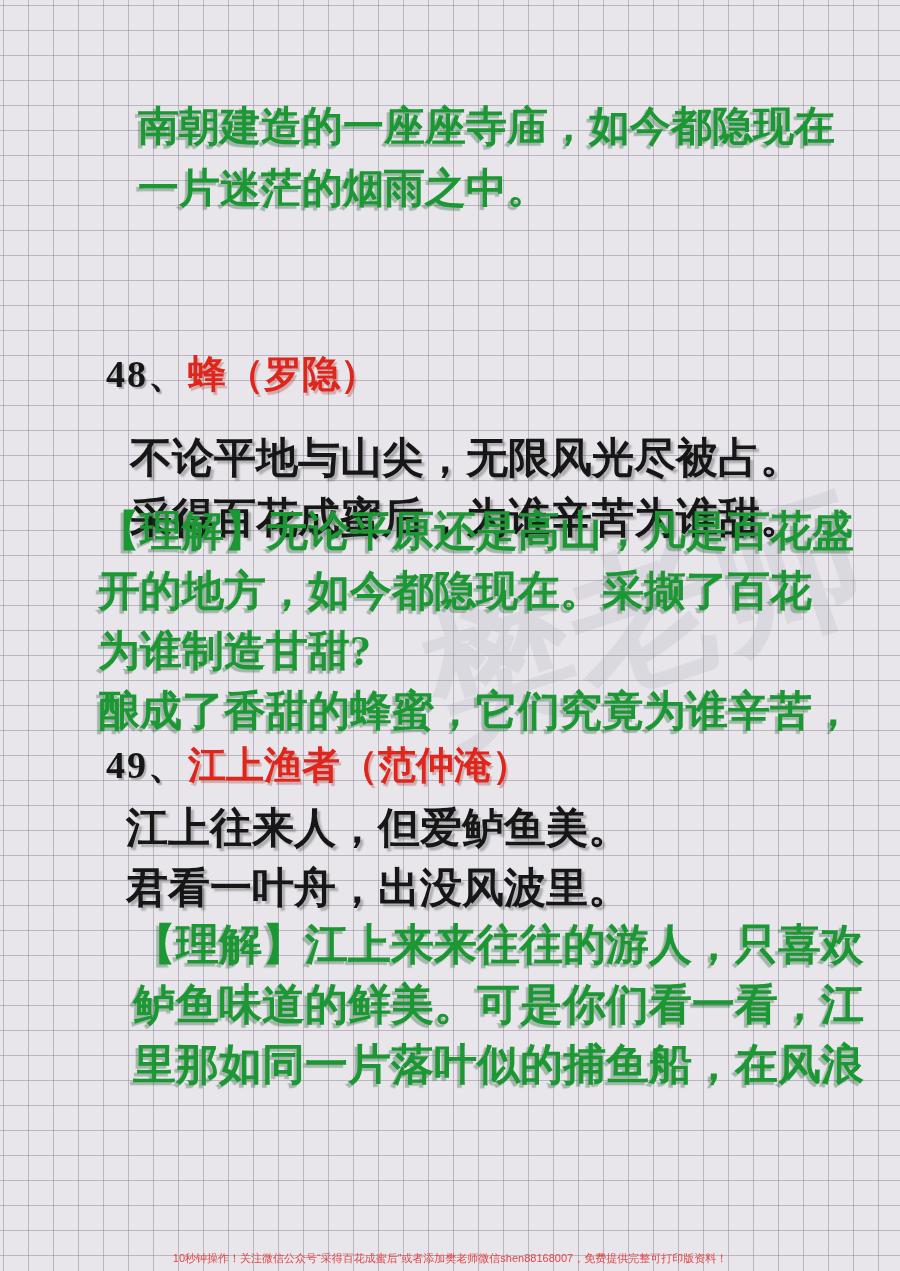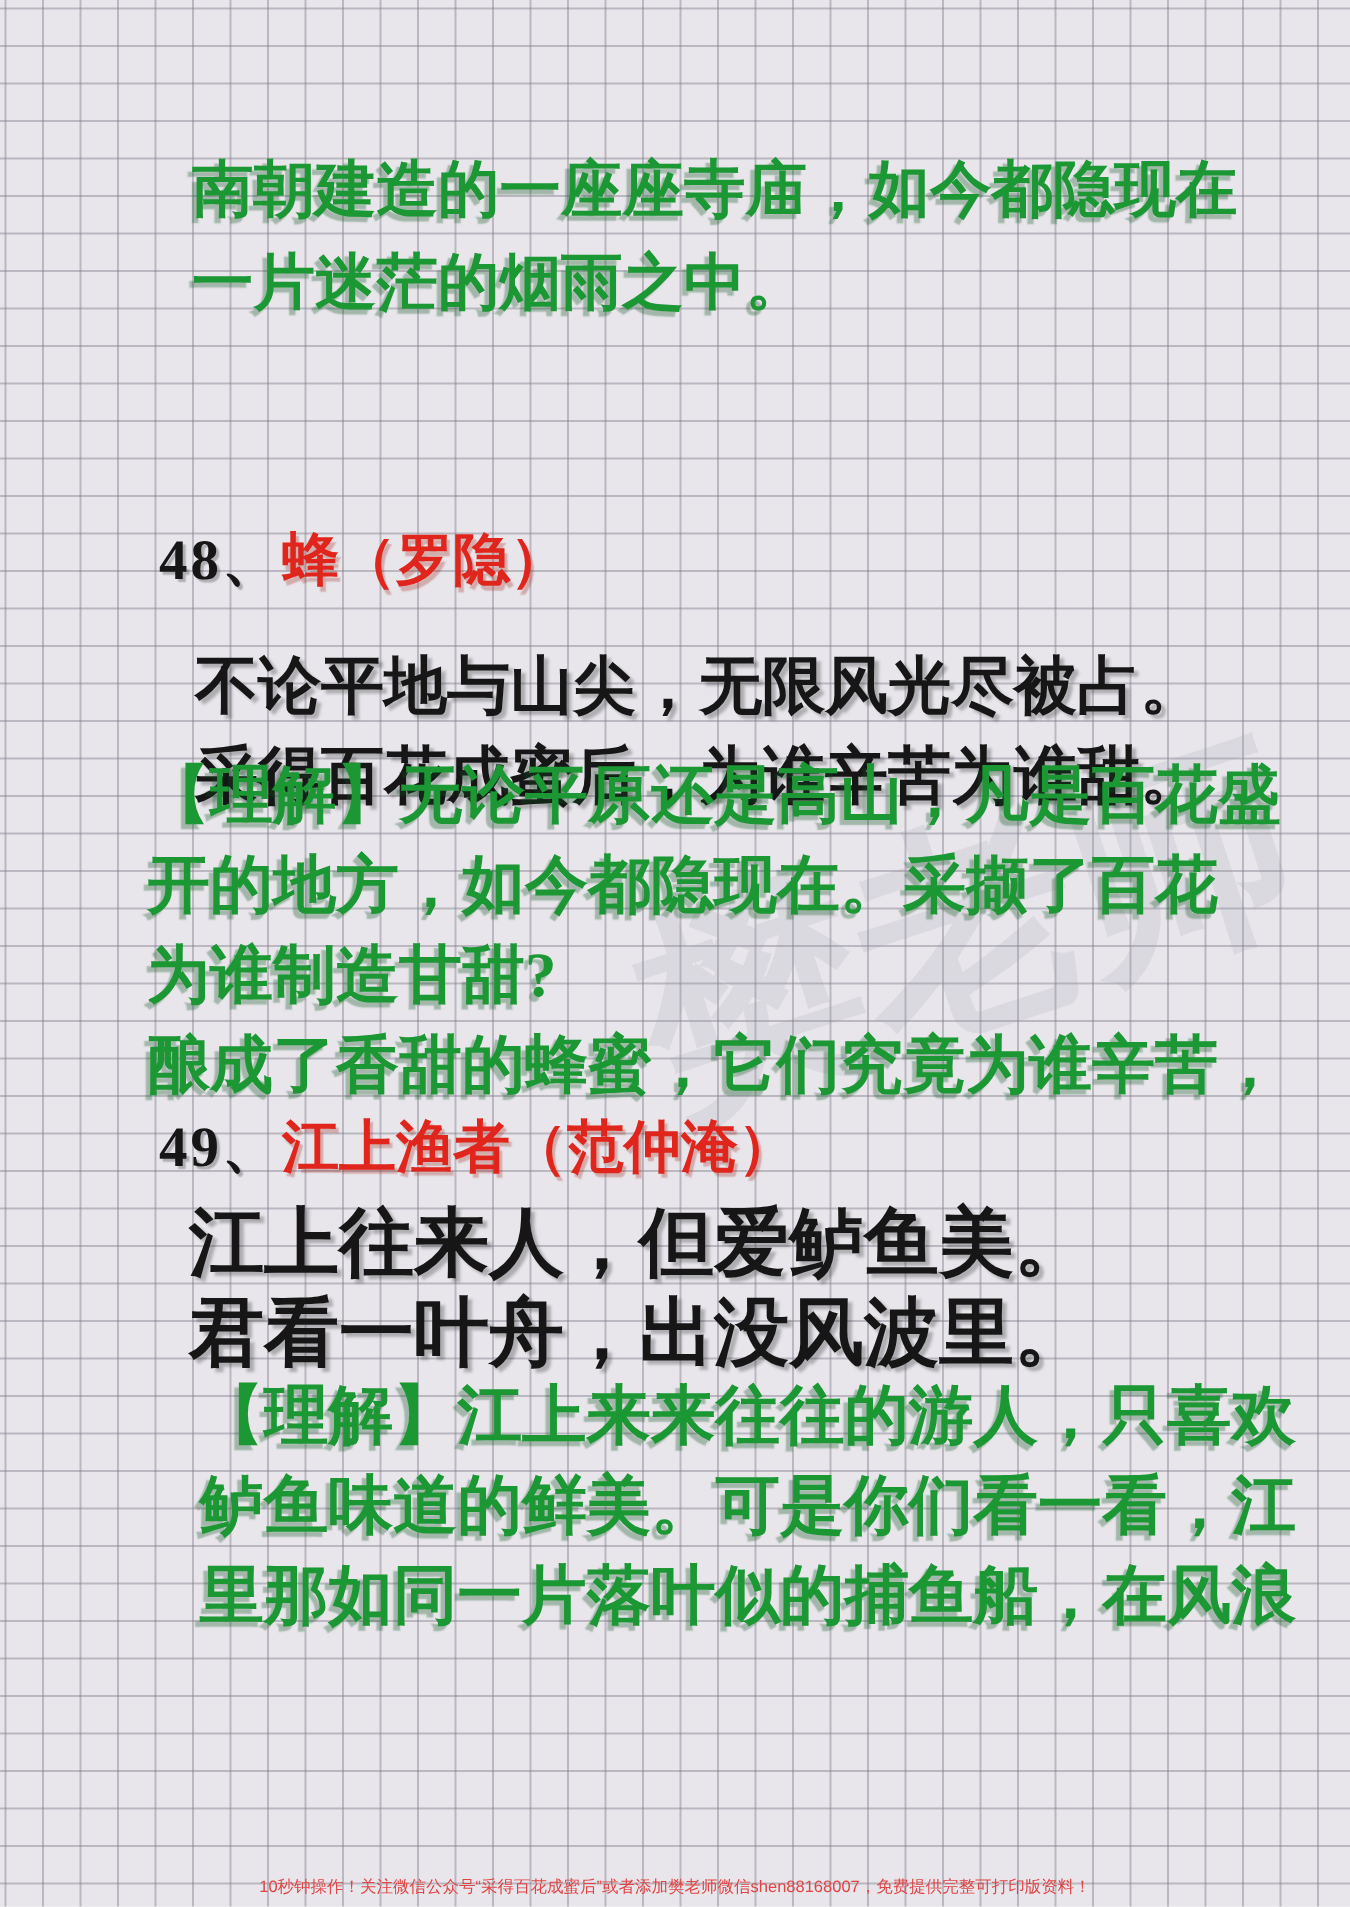--- a/index.html
+++ b/index.html
@@ -13,28 +13,28 @@
     background-size:25px 25px;
     background-position:3px 5px;
     overflow:hidden;
     font-family:"Liberation Serif","DejaVu Serif",serif;
   }
   .txt{position:absolute;white-space:nowrap;font-weight:700;}
   .green{color:#1b9733;text-shadow:-3px 3px 1px rgba(15,80,30,0.32);}
   .black{color:#161616;text-shadow:3px 3px 2px rgba(40,40,40,0.30);}
   .red{color:#e0251c;text-shadow:2px 3px 1px rgba(150,20,10,0.28);}
 
-  #intro{top:95px;left:128px;font-size:41px;line-height:62px;}
+  #intro{top:95px;left:128px;font-size:41px;line-height:62px;padding-left:10px;}
   #h48{top:344px;left:106px;font-size:38px;line-height:60px;}
   #h48 .num{color:#161616;text-shadow:2px 2px 1px rgba(40,40,40,0.30);letter-spacing:2px;}
   #p48{top:388px;left:130px;font-size:42px;line-height:60px;margin-top:40px;}
   #x48{top:501px;left:98px;font-size:42px;line-height:60px;}
   #h49{top:735px;left:106px;font-size:38px;line-height:60px;}
   #h49 .num{color:#161616;text-shadow:2px 2px 1px rgba(40,40,40,0.30);letter-spacing:2px;}
-  #p49{top:798px;left:126px;font-size:50px;line-height:60px;text-align:right;}
+  #p49{top:798px;left:126px;font-size:42px;line-height:60px;text-align:right;}
   #x49{top:915px;left:133px;font-size:43px;line-height:60px;}
 
   .watermark{
     position:absolute;top:520px;left:420px;
     font-size:150px;font-weight:700;
     color:rgba(150,148,162,0.16);
     transform:rotate(-18deg);
     white-space:nowrap;
     pointer-events:none;
   }

